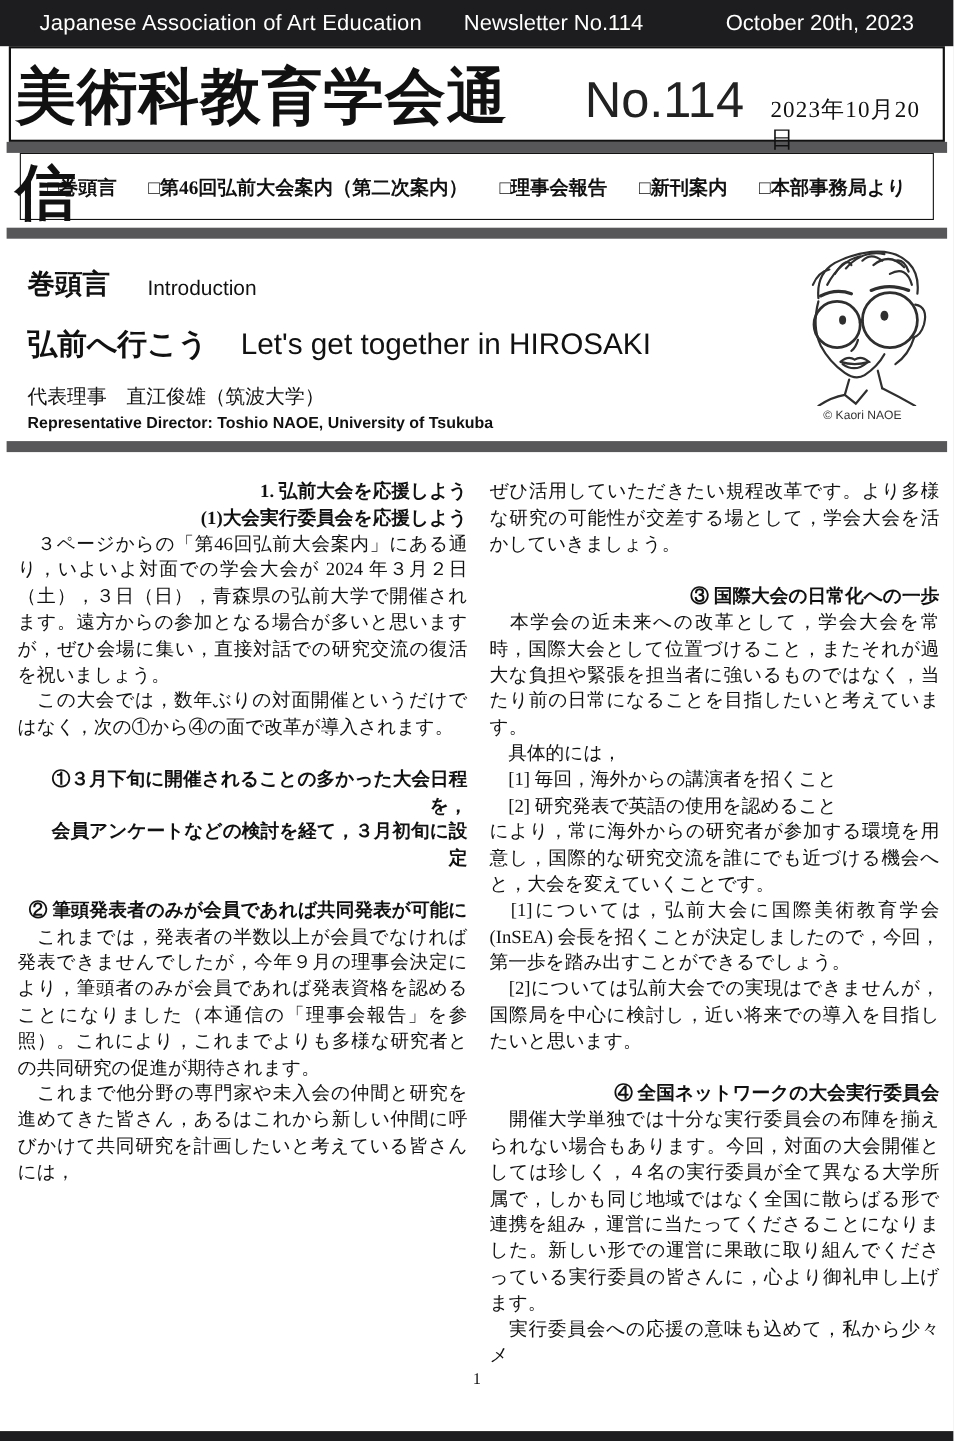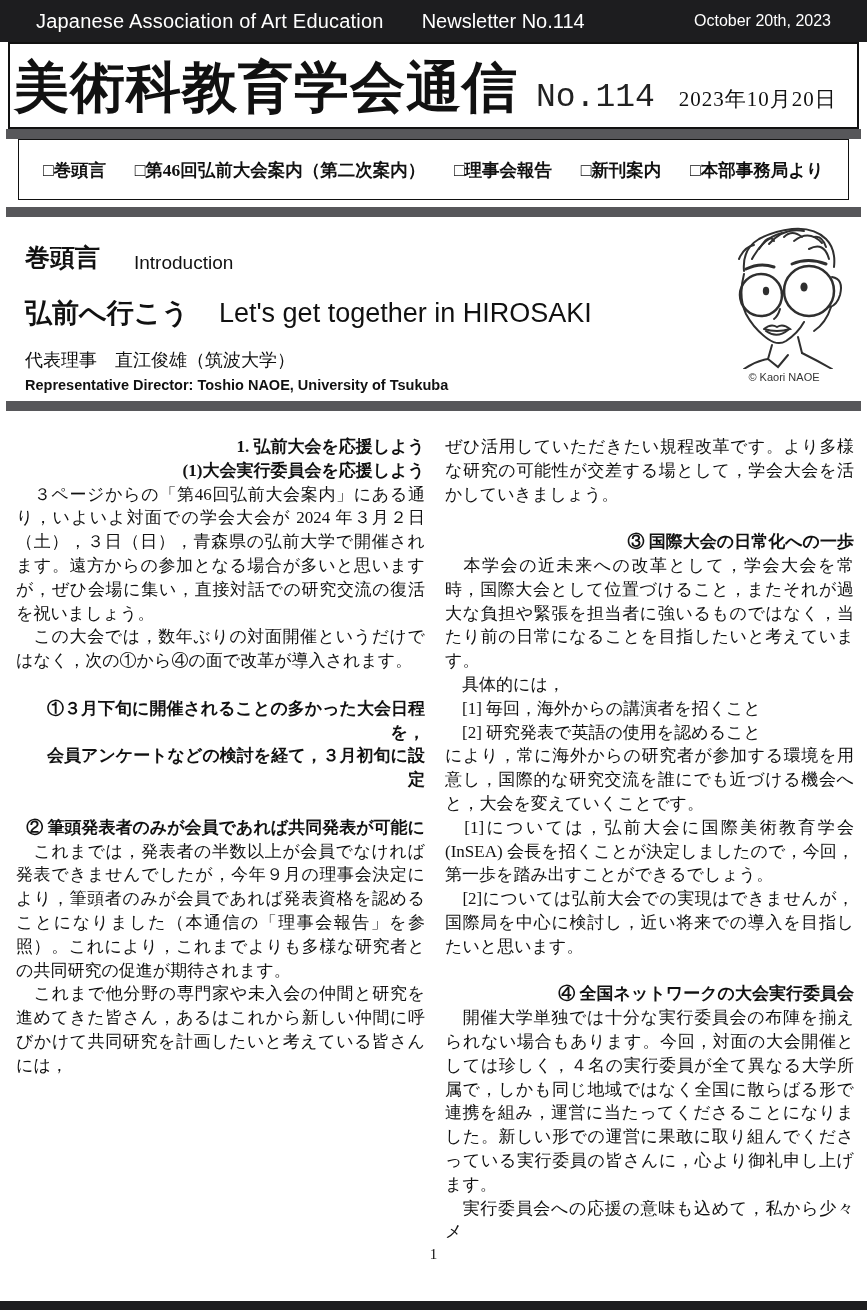--- a/index.html
+++ b/index.html
@@ -9,28 +9,28 @@
     font-family:"Liberation Serif","DejaVu Serif",serif;color:#111;
   }
   
   .top-bar{
     display:flex;align-items:center;height:42px;padding:0 36px;
     background:#1d1d1f;color:#fff;
     font-family:"Liberation Sans","DejaVu Sans",sans-serif;
   }
   .top-bar .org{font-size:20px;letter-spacing:.2px;}
   .top-bar .nl{font-size:20px;margin-left:38px;}
-  .top-bar .date-en{margin-left:auto;font-size:16px;}
+  .top-bar .date-en{margin-left:auto;font-size:20px;}
   
   .masthead{
     margin:0 8px;height:87px;border:2px solid #111;box-sizing:border-box;
     display:flex;align-items:baseline;padding:0 0 0 4px;
   }
   .mast-title{font-size:55px;font-weight:bold;letter-spacing:1px;line-height:88px;}
-  .mast-no{font-family:Liberation Mono, monospace;font-size:33px;color:#222;margin-left:18px;}
+  .mast-no{font-family:Liberation Sans, sans-serif;font-size:46px;color:#222;margin-left:18px;}
   .mast-date{font-size:21px;margin-left:24px;letter-spacing:1px;}
   
   .bar{height:10px;background:#57575a;margin:0 6px;}
   .bar.after-nav{margin-top:7px;}
   
   .contents-box{
     margin:0 18px;height:61px;border:1px solid #111;box-sizing:border-box;
     display:flex;align-items:center;justify-content:space-between;
     padding:0 24px;font-weight:bold;font-size:17.5px;white-space:nowrap;
   }

